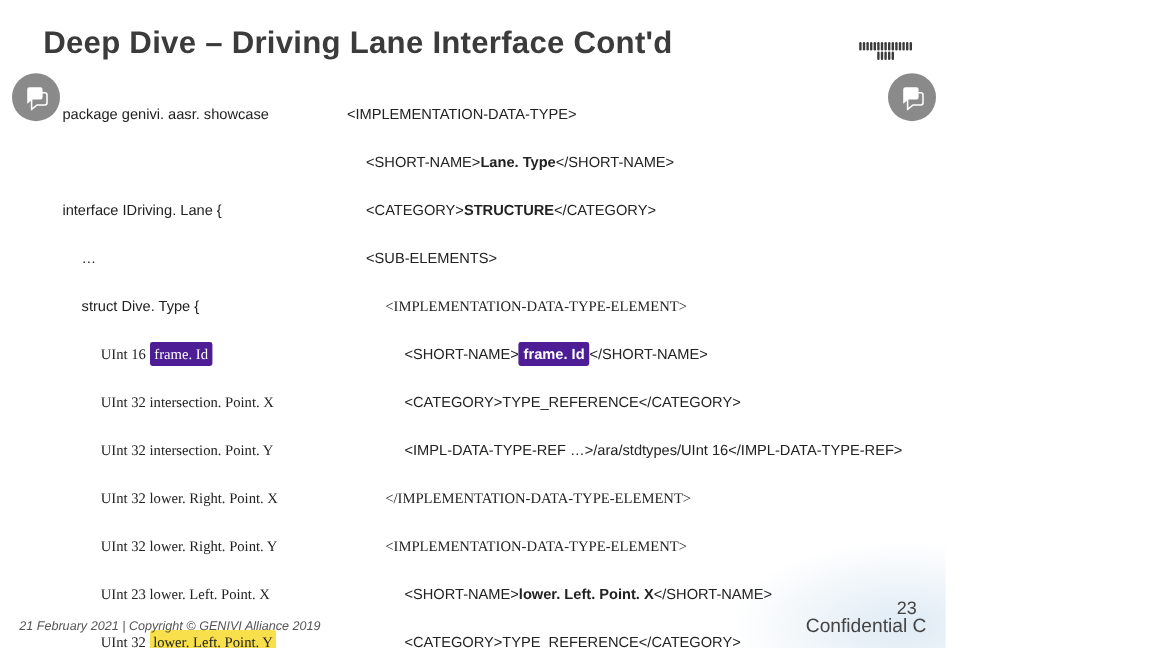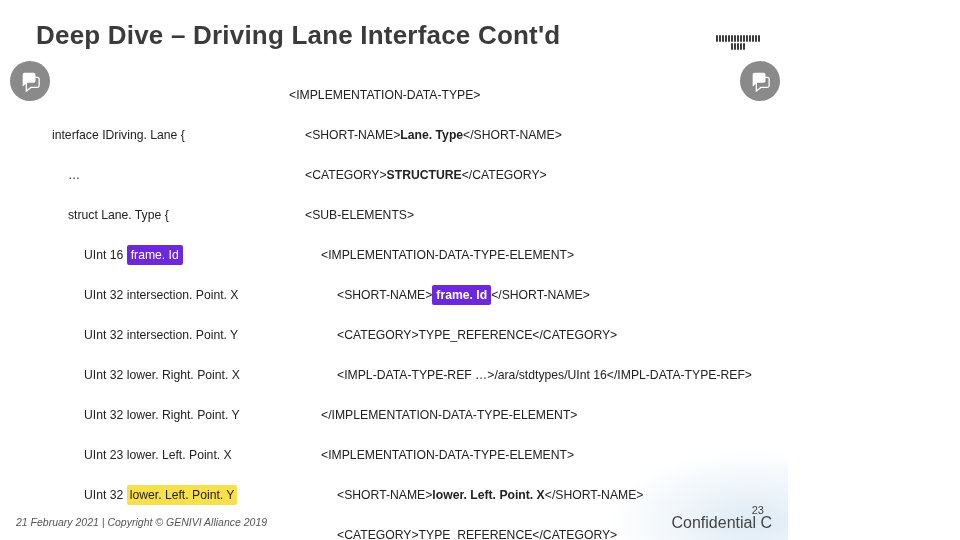--- a/index.html
+++ b/index.html
@@ -11,27 +11,27 @@
   .body { display: flex; gap: 12px; position: relative; }
   .pane { position: relative; }
   .pane.left { width: 392px; }
   .pane.right { flex: 1; }
   .chat-icon { position: absolute; top: -4px; left: -26px; width: 40px; height: 40px; border-radius: 50%; background: #8a8a8a; display: flex; align-items: center; justify-content: center; }
   .chat-icon.rc { left: auto; right: -28px; top: -4px; }
   .chat-icon svg { width: 22px; height: 22px; }
   .code { font-size: 12.2px; line-height: 20px; color: #222; white-space: pre; }
   .code .ind1 { padding-left: 16px; display: block; }
   .code .ind2 { padding-left: 32px; display: block; }
-  .code .ind3 { padding-left: 48px; display: block; }
+  .code .ind3 { padding-left: 48px; display: block; font-family: Liberation Serif, serif; }
   .code .ind4 { padding-left: 64px; display: block; }
   .code b { font-weight: 700; }
-  .hl-green { background: #6d28d9; color: #fff; padding: 0 4px; border-radius: 2px; display: inline-block; }
+  .hl-green { background: #4c1d95; color: #fff; padding: 0 4px; border-radius: 2px; display: inline-block; }
   .hl-yellow { background: #f7e04b; color: #222; padding: 0 3px; border-radius: 2px; display: inline-block; }
   .footer { position: absolute; bottom: 12px; left: 16px; font-size: 10.5px; color: #555; font-style: italic; }
-  .page-num { position: absolute; bottom: 24px; right: 24px; font-size: 11px; color: #444; margin-left: 18px; }
+  .page-num { position: absolute; bottom: 24px; right: 24px; font-size: 15px; color: #444; margin-left: 18px; }
   .conf { position: absolute; bottom: 8px; right: 16px; font-size: 16px; color: #444; }
   .bg-blur { position: absolute; right: 0; bottom: 0; width: 180px; height: 90px; background: radial-gradient(ellipse at 80% 80%, rgba(120,170,210,0.24), transparent 70%); pointer-events: none; }
 </style>
 </head>
 <body>
 
 <div class="slide">
   <div class="title">Deep Dive – Driving Lane Interface Cont'd</div>
 
   <div class="logo-right">
@@ -60,24 +60,25 @@
   <div class="body">
 
     <div class="pane left">
       <div class="chat-icon">
         <svg viewBox="0 0 24 24" fill="#fff">
             <path d="M4 3h12a2 2 0 012 2v7a2 2 0 01-2 2H9l-5 4V5a2 2 0 012-2z"></path>
             <path d="M8 8h12a2 2 0 012 2v7a2 2 0 01-2 2h-7l-5 4V10" fill="none" stroke="#fff" stroke-width="1.4"></path>
           </svg>
       </div>
       <div class="code">
+<span class="ind1">package genivi. aasr. showcase</span>
 <span class="ind1"> </span>
 <span class="ind1">interface IDriving. Lane {</span>
 <span class="ind2">…</span>
-<span class="ind2">struct Lane. Type {</span>
+<span class="ind2">struct Dive. Type {</span>
 <span class="ind3"><span>UInt 16 </span><span class="hl-green">frame. Id</span></span>
 <span class="ind3">UInt 32 intersection. Point. X</span>
 <span class="ind3">UInt 32 intersection. Point. Y</span>
 <span class="ind3">UInt 32 lower. Right. Point. X</span>
 <span class="ind3">UInt 32 lower. Right. Point. Y</span>
 <span class="ind3">UInt 23 lower. Left. Point. X</span>
 <span class="ind3"><span>UInt 32 </span><span class="hl-yellow">lower. Left. Point. Y</span></span>
 
 
 

